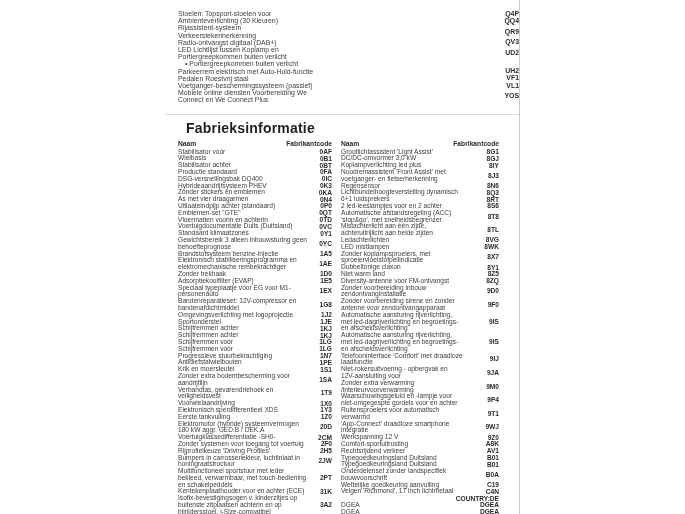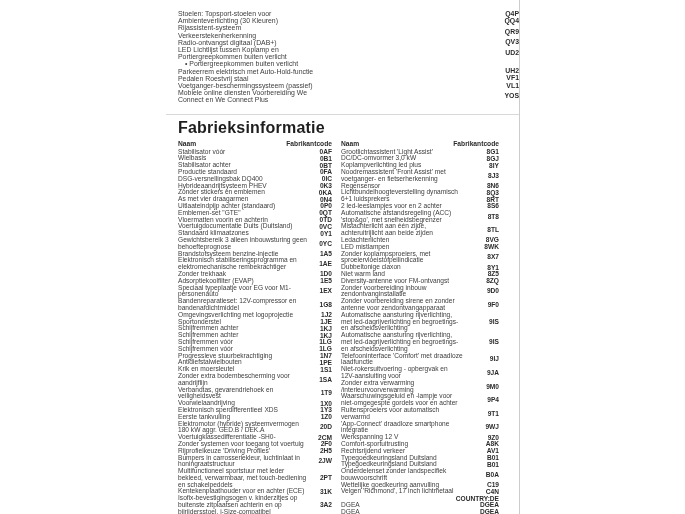--- a/index.html
+++ b/index.html
@@ -14,21 +14,21 @@
   .row .cd{
     position:absolute;right:0;top:50%;transform:translateY(-50%);
     font-weight:bold;white-space:nowrap;color:#2b2b2b;
   }
   
   .top-list{padding-left:12px;font-size:6.9px;}
   .top-list .row{line-height:7.2px;min-height:7.2px;}
   .row.indent{padding-left:7px;}
   .divider{border-top:1px solid #d8d8d8;margin-top:10px;}
   h1.section-title{
-    margin:7px 0 0 12px;font-size:16px;line-height:12px;
+    margin:7px 0 0 20px;font-size:14px;line-height:12px;
     font-weight:bold;color:#1e1e1e;letter-spacing:0.2px;
   }
   .columns{display:flex;margin-top:6px;}
   .col{font-size:6.6px;}
   .col .row{line-height:6.8px;min-height:6.8px;}
   .col-left{width:166px;padding-left:12px;box-sizing:border-box;}
   .col-right{width:158px;margin-left:9px;}
   .col-head{
     display:flex;justify-content:space-between;
     font-weight:bold;color:#2b2b2b;font-size:6.7px;line-height:7px;margin-bottom:2px;

